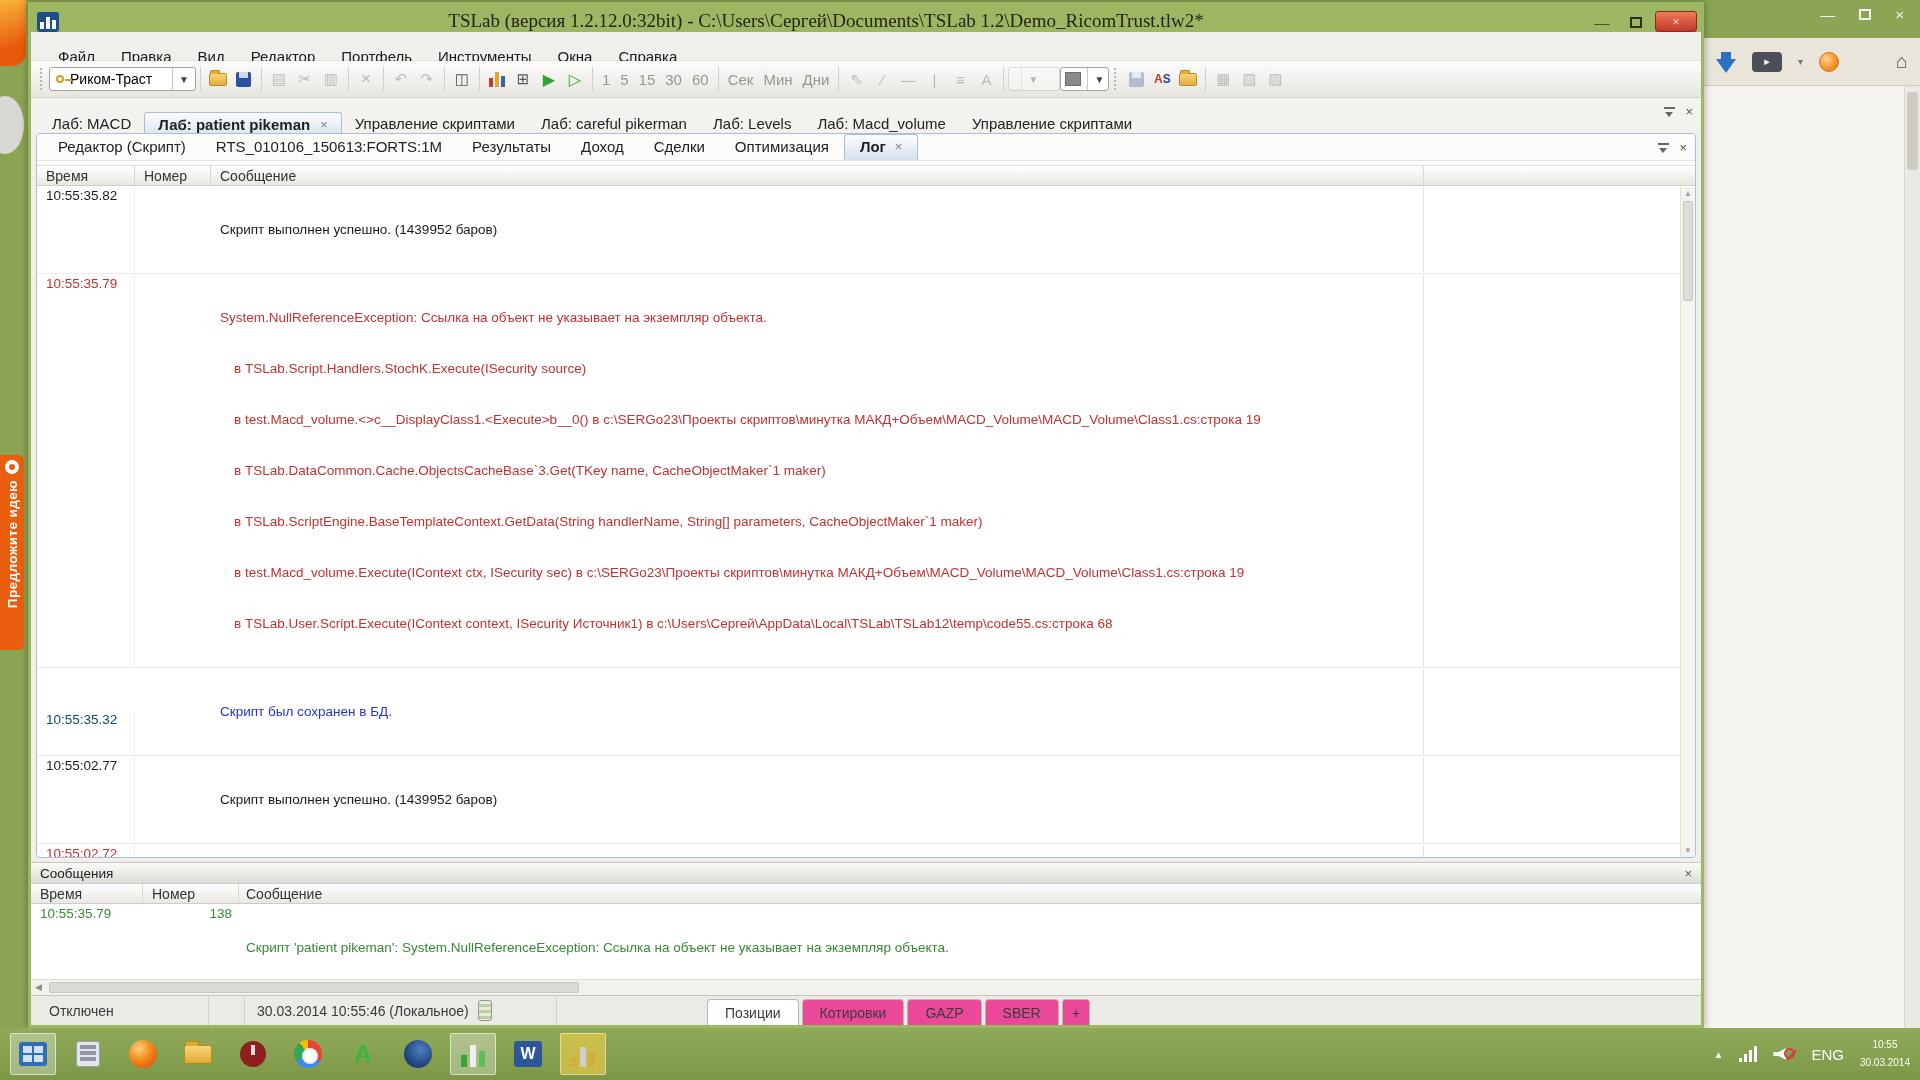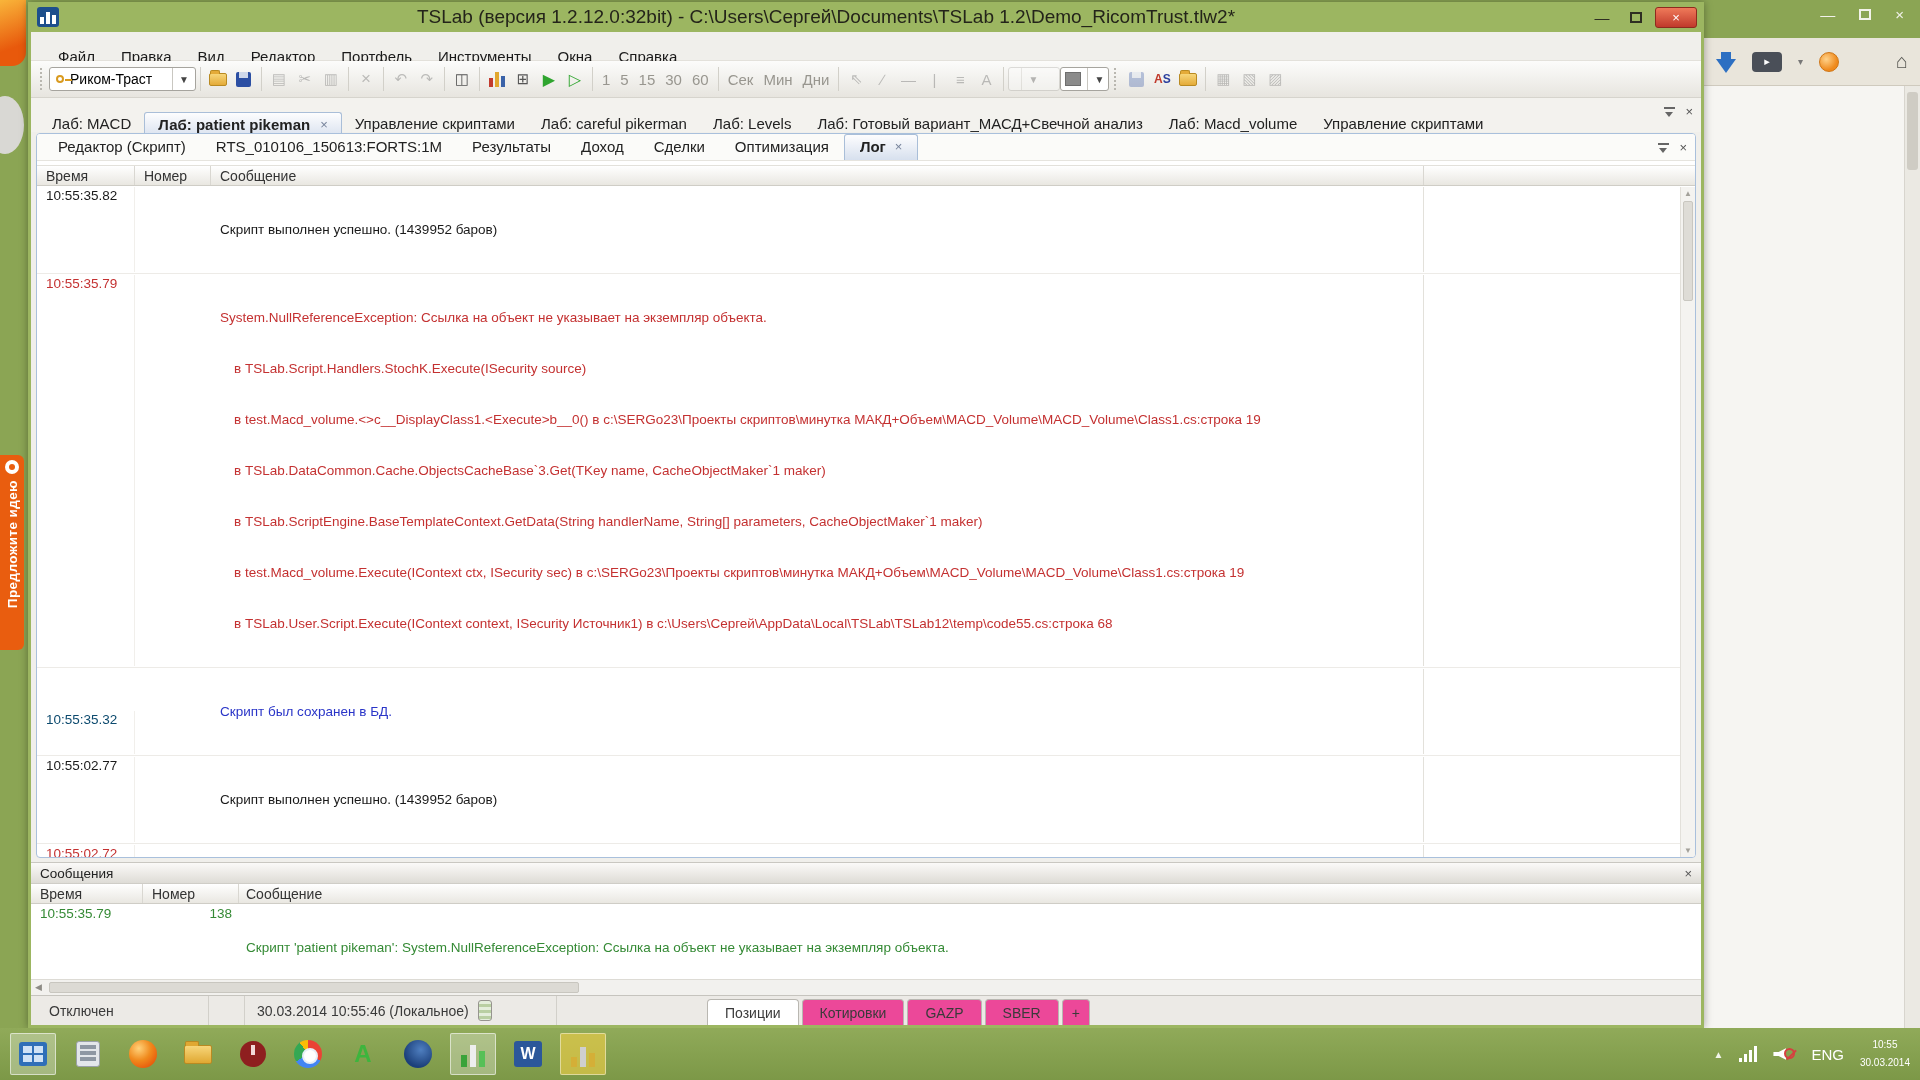--- a/index.html
+++ b/index.html
@@ -40,21 +40,21 @@
   .home-glyph { margin-left:auto; font-size:20px; color:#5a5a55; }
   .bgwin-content { position:absolute; left:1704px; top:86px; right:0; bottom:52px; background:#f6f5f2; }
   .bgwin-scroll { position:absolute; right:0; top:86px; width:16px; bottom:52px;
     background:#ebe9e3; border-left:1px solid #d8d5ce; }
   .bgwin-scroll .thumb { position:absolute; left:2px; right:2px; top:6px; height:78px;
     background:#cfccc4; border-radius:3px; }
 
   
   .tslab { position:absolute; left:28px; top:2px; width:1676px; height:1026px;
     background:#9cb661; padding:0 3px 3px; display:flex; flex-direction:column; box-shadow:0 0 8px rgba(0,0,0,.35); }
-  .titlebar { height:30px; display:flex; align-items:center; color:#24241a; font-size:19px; flex:none; }
+  .titlebar { height:30px; display:flex; align-items:flex-end; color:#24241a; font-size:19px; flex:none;font-family:Liberation Serif, serif; }
   .win-icon { width:22px; height:20px; background:#1d4f8c; border-radius:3px; margin:0 8px 0 6px;
     display:flex; align-items:flex-end; justify-content:center; gap:2px; padding:3px; flex:none; }
   .win-icon i { display:block; width:4px; background:#fff; }
   .title-text { flex:1; text-align:center; white-space:nowrap; overflow:hidden; }
   .cap-btn { width:34px; text-align:center; font-size:15px; color:#2e2e22; cursor:pointer; }
   .cap-max { display:inline-block; width:12px; height:11px; border:2px solid #2e2e22; }
   .close-btn { width:42px; height:21px; margin:0 4px 0 2px; border-radius:3px; cursor:pointer;
     background:linear-gradient(#ef7a5a,#c0392b); border:1px solid #8e2a1e; color:#fff;
     display:flex; align-items:center; justify-content:center; font-size:13px; }
 
@@ -359,21 +359,20 @@
 
     <div class="labtabs">
       <span class="ltab">Лаб: MACD</span>
       <span class="ltab active">
         <span>Лаб: patient pikeman</span>
         <span class="tab-close">×</span>
       </span>
       <span class="ltab">Управление скриптами</span>
       <span class="ltab">Лаб: careful pikerman</span>
       <span class="ltab">Лаб: Levels</span>
-      <span class="ltab">Лаб: Готовый вариант_МАСД+Свечной анализ</span>
       <span class="ltab">Лаб: Macd_volume</span>
       <span class="ltab">Управление скриптами</span>
       <span class="row-tools">
         <span class="mini-drop"></span>
         <span class="row-x">×</span>
       </span>
     </div>
 
     <div class="content-panel">
       <div class="subtabs">

